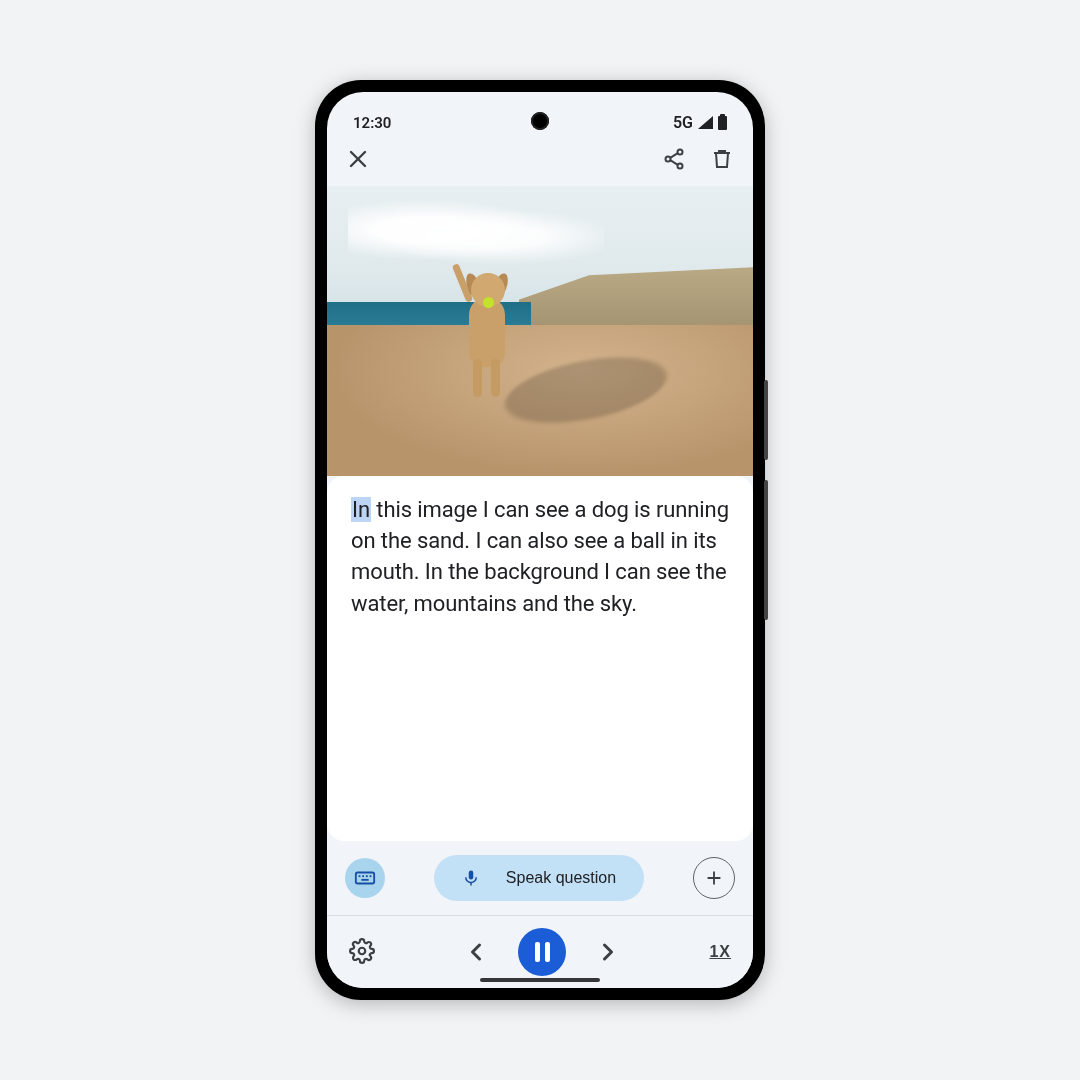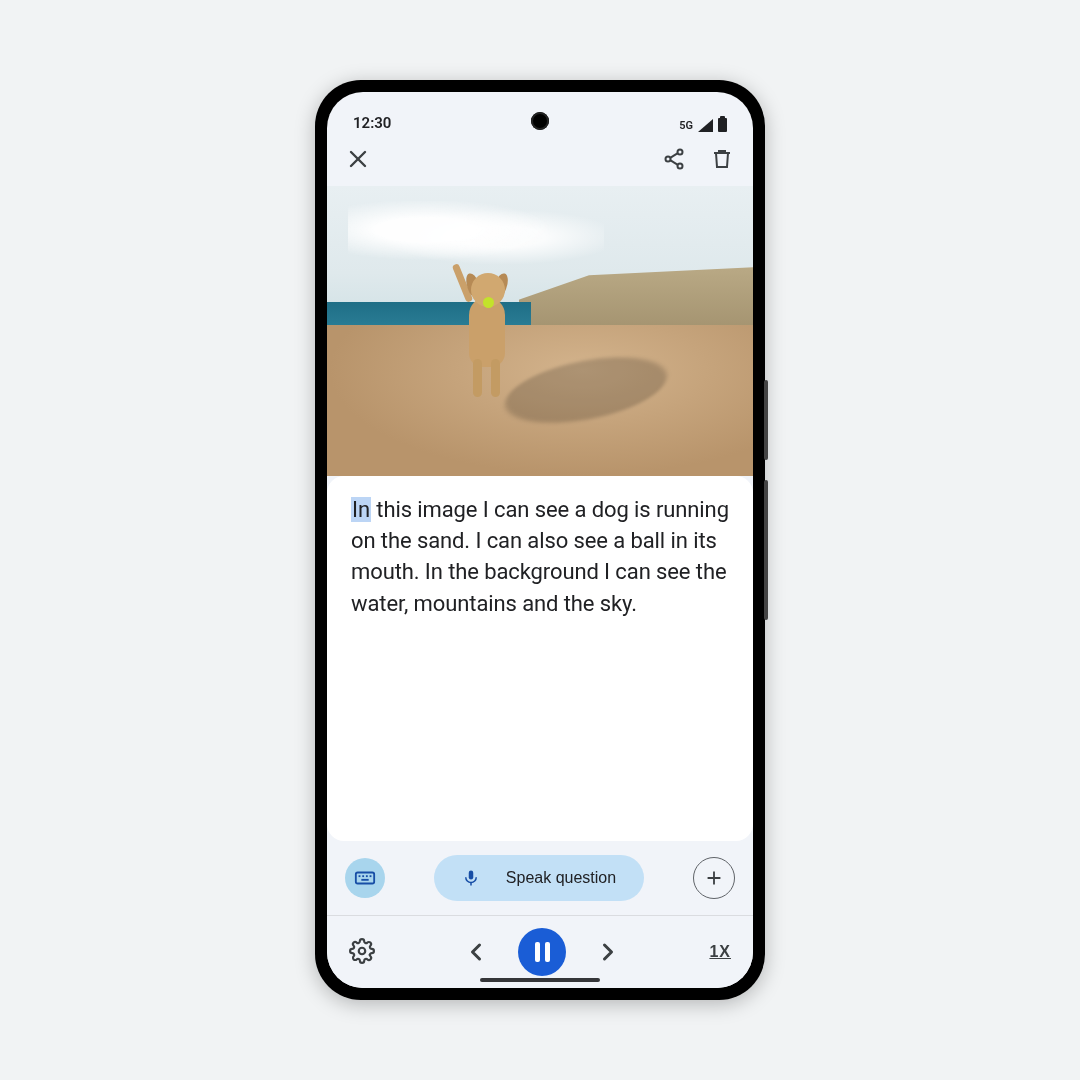--- a/index.html
+++ b/index.html
@@ -39,21 +39,21 @@
     width: 18px; height: 18px; border-radius: 50%;
     background: #000; z-index: 50;
     box-shadow: 0 0 0 2px #222 inset;
   }
   .status-bar {
     height: 40px;
     display: flex; align-items: flex-end; justify-content: space-between;
     padding: 0 26px 0 26px;
     font-size: 15px; font-weight: 600; color:#202124;
   }
-  .status-right { display:flex; align-items:center; gap:5px; font-size:11px;}
+  .status-right { display:flex; align-items:center; gap:5px; font-size:16px;}
   .signal-icon { width:0; height:0; border-style:solid; border-width:0 0 13px 15px; border-color:transparent transparent #202124 transparent;}
   .batt-icon { width:9px; height:14px; background:#202124; border-radius:1px; position:relative;}
   .batt-icon::before{content:""; position:absolute; top:-2px; left:2px; width:5px; height:2px; background:#202124; border-radius:1px 1px 0 0;}
   .app-bar {
     height: 54px;
     display:flex; align-items:center; justify-content:space-between;
     padding: 0 18px;
   }
   .app-bar-right { display:flex; gap:22px; align-items:center;}
   .icon-btn { width:26px; height:26px; display:flex; align-items:center; justify-content:center; color:#3c4043; background:none; border:none; cursor:pointer;}

